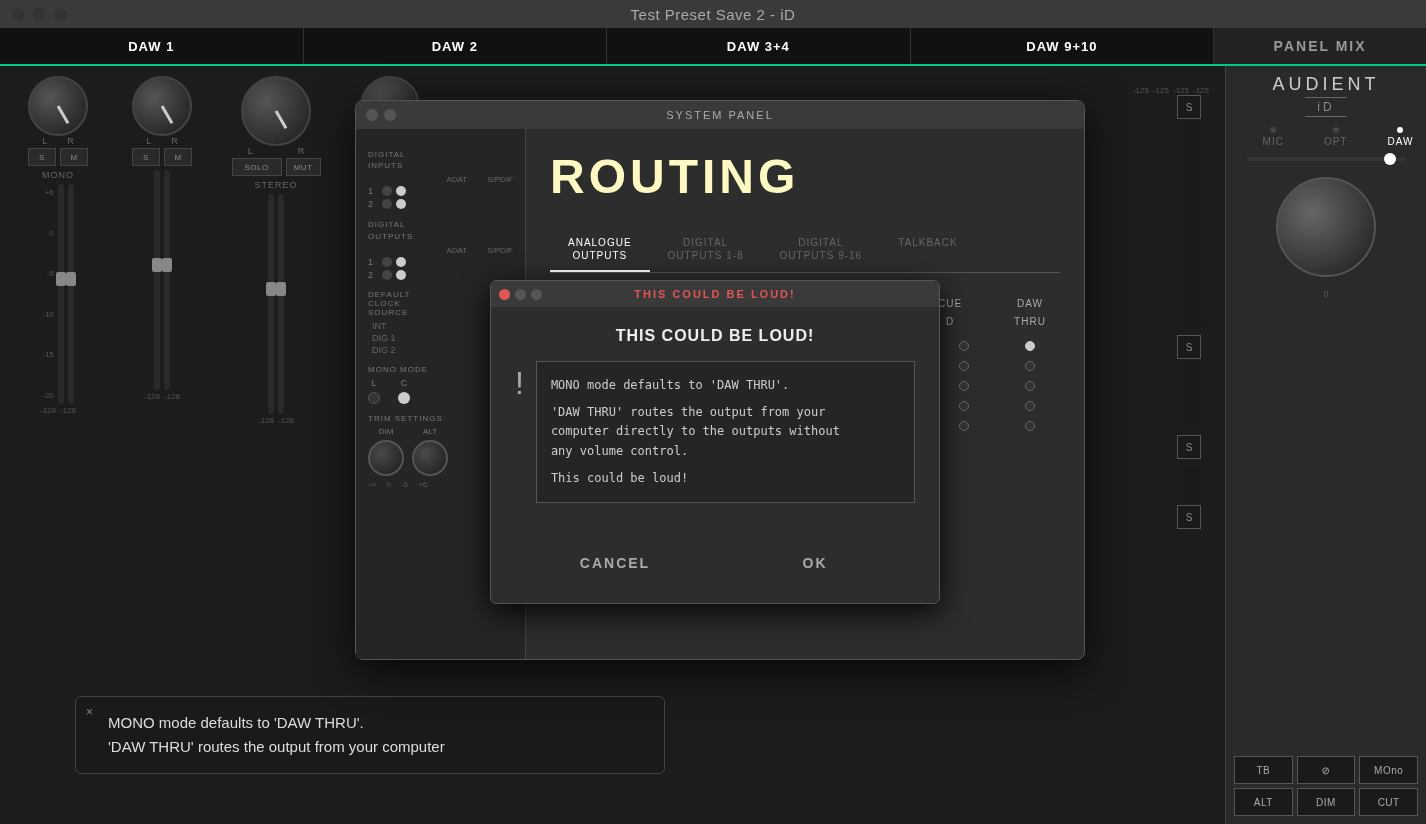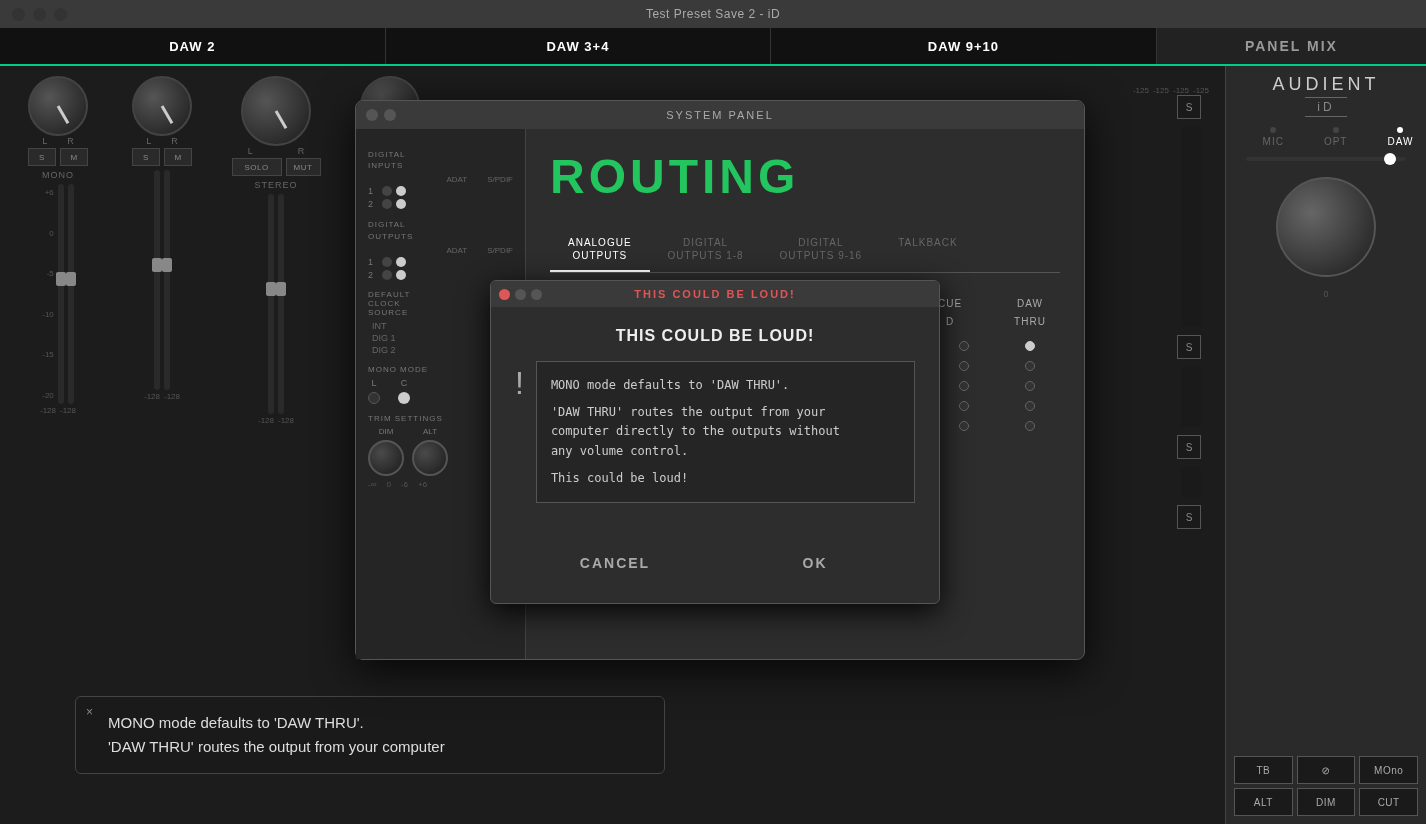--- a/index.html
+++ b/index.html
@@ -33,21 +33,21 @@
       height: 13px;
       border-radius: 50%;
       border: none;
       cursor: pointer;
     }
     .title-btn.close { background: #333; }
     .title-btn.min { background: #333; }
     .title-btn.max { background: #333; }
     .title-text {
       color: #aaa;
-      font-size: 12px;
+      font-size: 15px;
       letter-spacing: 0.5px;
     }
 
     
     .daw-tabs {
       display: flex;
       height: 38px;
       background: #111;
       border-bottom: 2px solid #00cc88;
     }
@@ -388,21 +388,21 @@
     .modal-right {
       flex: 1;
       padding: 20px 24px;
       display: flex;
       flex-direction: column;
     }
 
     .routing-heading {
       font-size: 48px;
       font-weight: bold;
-      color: #22c55e;
+      color: #fef9c3;
       letter-spacing: 4px;
       margin-bottom: 24px;
     }
 
     .routing-tabs {
       display: flex;
       gap: 0;
       border-bottom: 1px solid #555;
       margin-bottom: 20px;
     }
@@ -587,20 +587,21 @@
 <div class="title-bar">
   <div class="title-bar-buttons">
     <button class="title-btn close"></button>
     <button class="title-btn min"></button>
     <button class="title-btn max"></button>
   </div>
   <span class="title-text">Test Preset Save 2 - iD</span>
 </div>
 
 <div class="daw-tabs">
+  <div class="daw-tab">DAW 1</div>
   <div class="daw-tab">DAW 2</div>
   <div class="daw-tab">DAW 3+4</div>
   <div class="daw-tab">DAW 9+10</div>
   <div class="daw-tab master">PANEL MIX</div>
 </div>
 
 <div class="main-area">
 
   <div class="mixer-area">
     <div class="mixer-channels">

